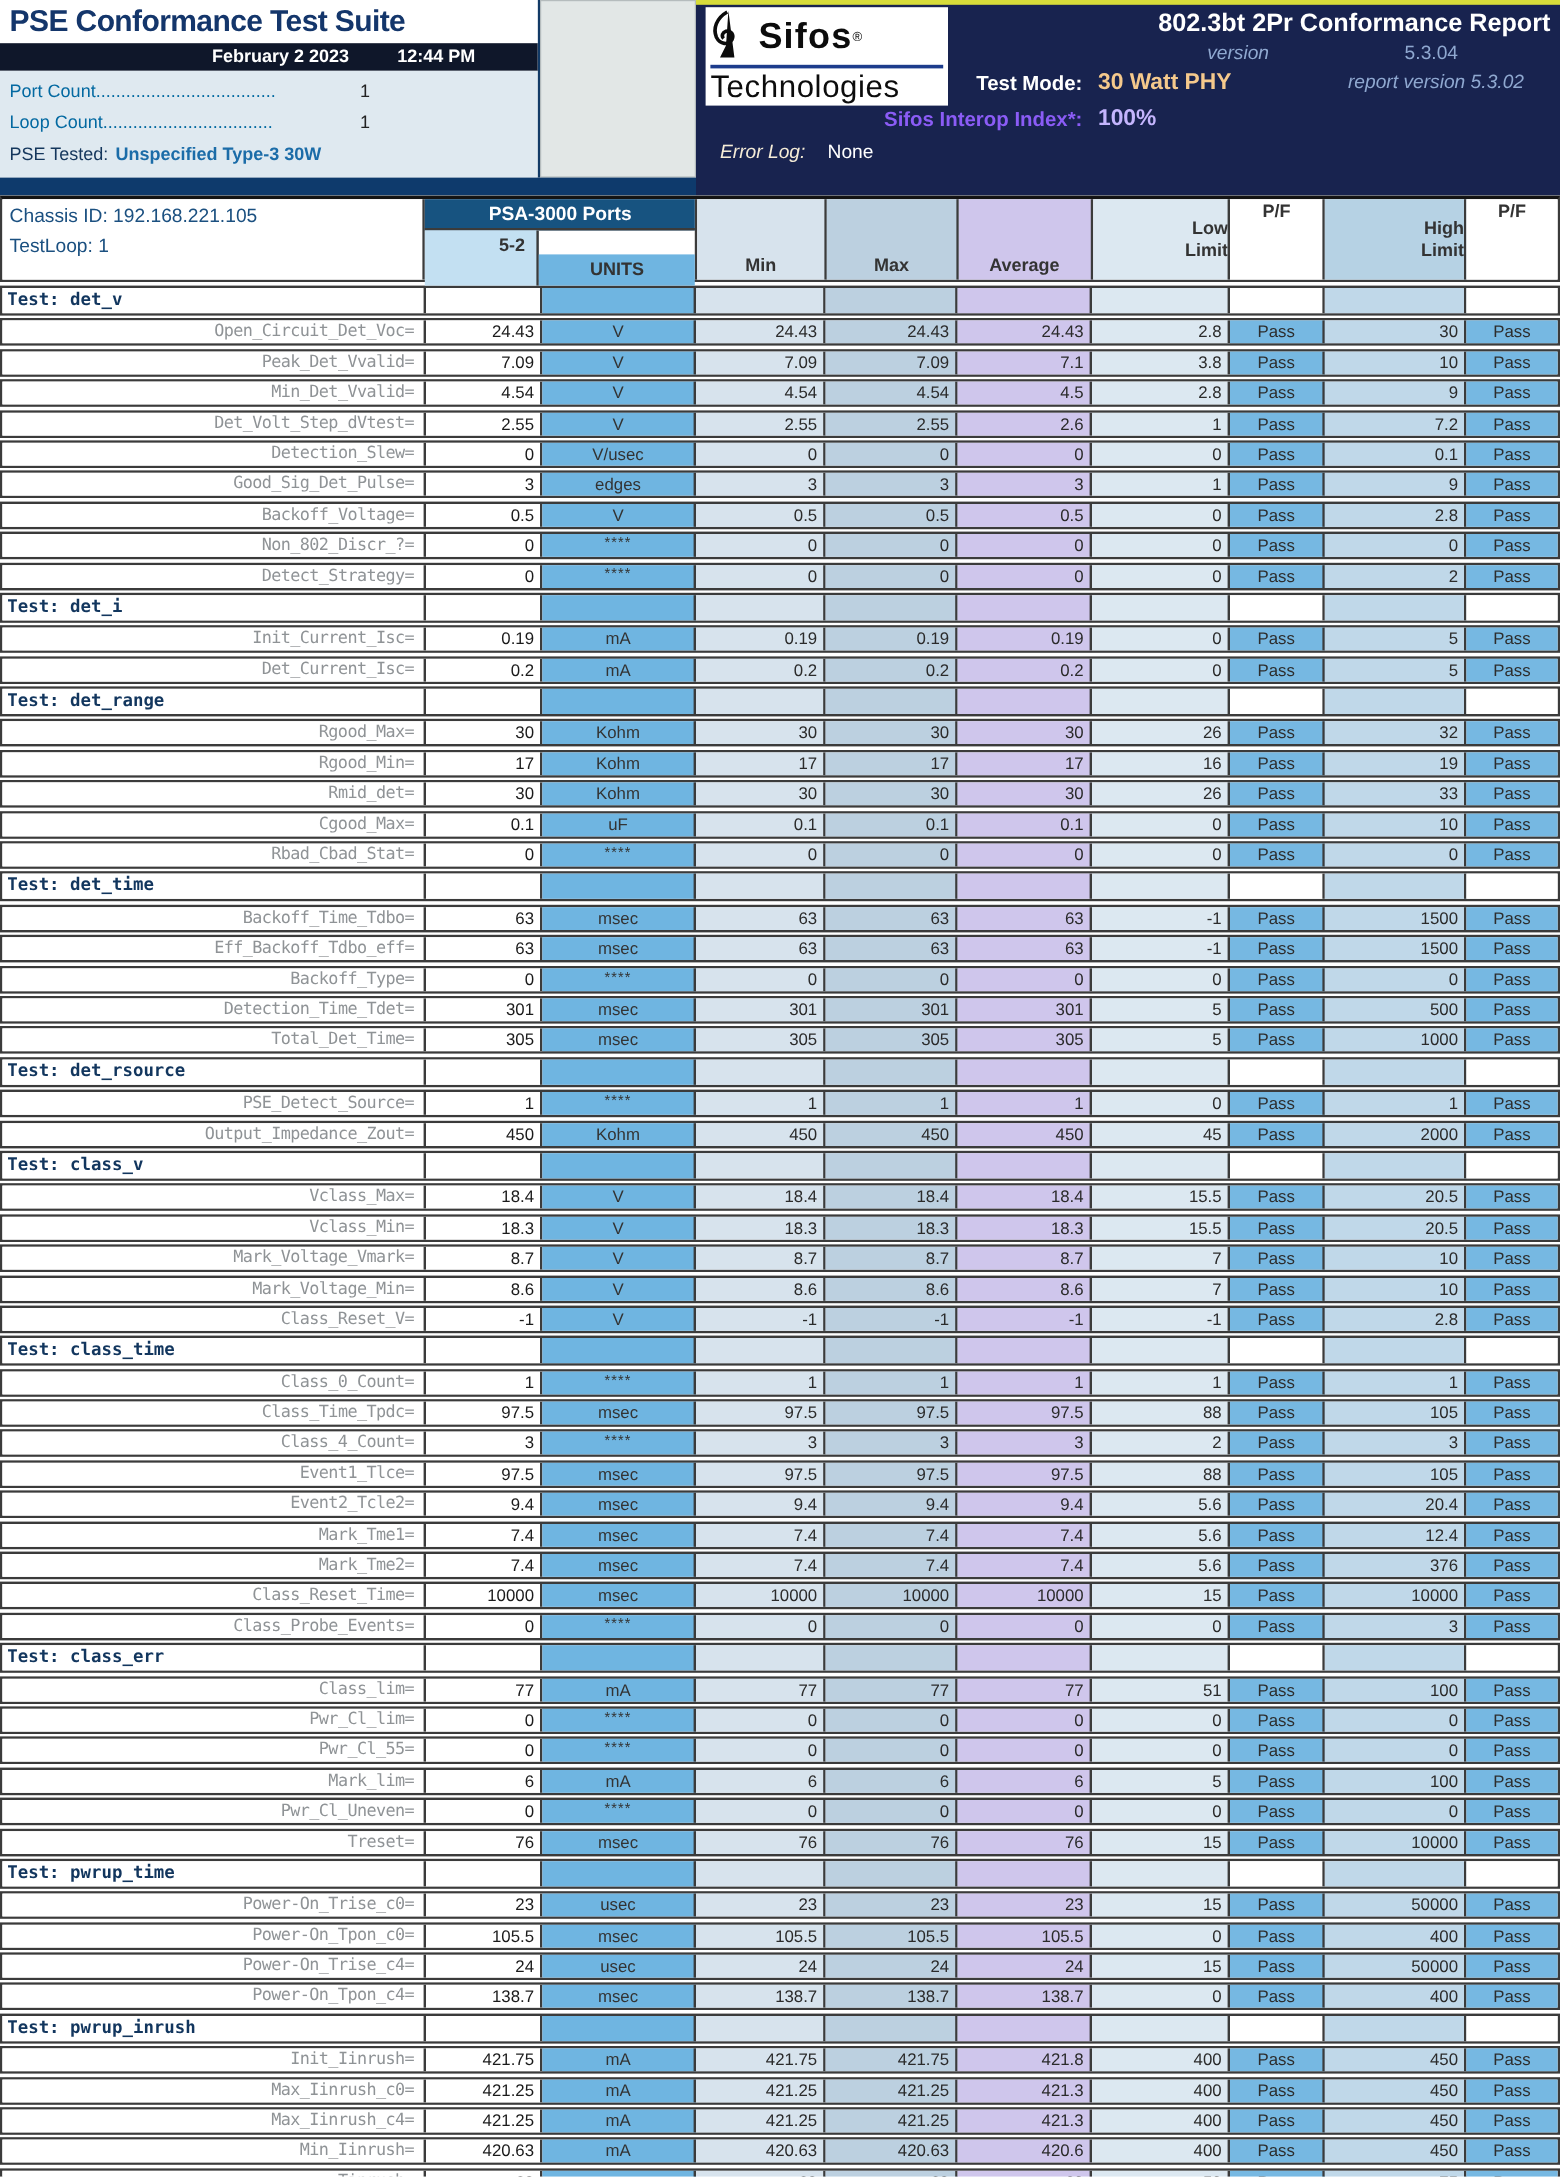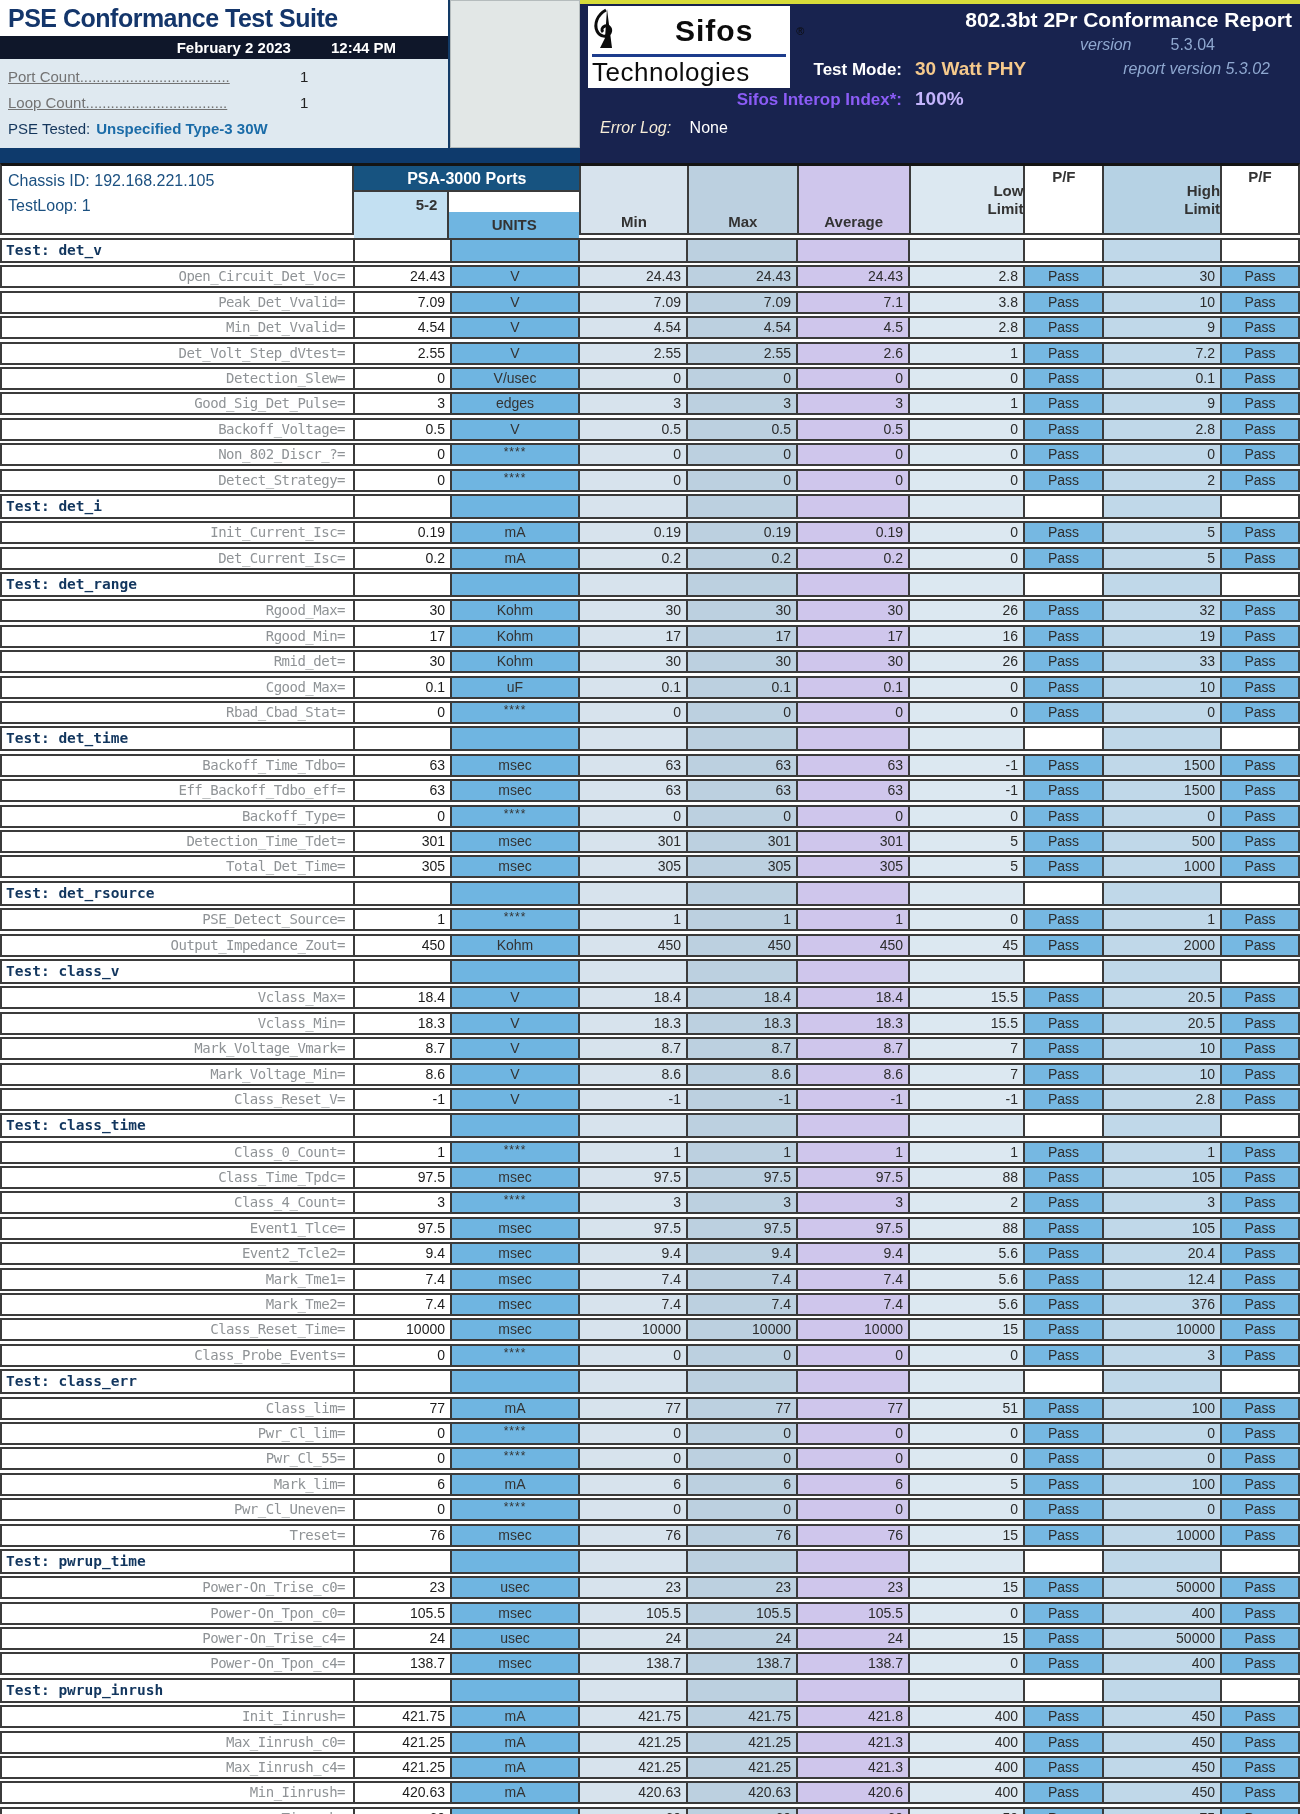--- a/index.html
+++ b/index.html
@@ -7,30 +7,30 @@
         font-family:"Liberation Sans",sans-serif;}
 
   
   #top{position:relative;width:1300px;height:163px;}
   #left-panel{position:absolute;left:0;top:0;width:450px;height:148px;border-right:2px solid #123a66;box-sizing:border-box;}
   #main-title{height:36px;background:#fff;color:#14366b;font-weight:bold;font-size:25px;line-height:36px;padding-left:8px;letter-spacing:-0.5px;}
   #date-bar{height:23px;background:#0f172a;color:#fff;font-weight:bold;font-size:15px;line-height:23px;
             display:flex;justify-content:flex-end;gap:40px;padding-right:52px;}
   #info-box{height:89px;background:#dfe9f0;padding:5px 0 0 8px;box-sizing:border-box;color:#2b3b4e;font-size:15px;}
   .info-row{height:26px;line-height:26px;display:flex;}
-  .info-label{width:292px;overflow:hidden;white-space:nowrap;color:#737373;text-decoration:underline;}
+  .info-label{width:292px;overflow:hidden;white-space:nowrap;color:#0369a1;}
   .info-val{color:#222;}
   #pse-tested-label{color:#14365c;}
   #pse-tested-value{color:#1b6ca8;font-weight:bold;margin-left:6px;}
   #grey-band{position:absolute;left:450px;top:0;width:130px;height:148px;background:#e2e7e6;border:1px solid #b5bcbd;box-sizing:border-box;}
   #navy-strip{position:absolute;left:0;top:148px;width:580px;height:15px;background:#0e3a6c;}
   #navy-block{position:absolute;left:580px;top:0;width:720px;height:163px;background:#18234f;}
   #yellow-line{position:absolute;left:0;top:0;width:720px;height:4px;background:#d7dc3a;}
   #logo-box{position:absolute;left:8px;top:6px;width:202px;height:82px;background:#fff;padding:2px 4px;box-sizing:border-box;}
-  #logo-row1{display:flex;align-items:center;border-bottom:3px solid #1d3c8c;height:46px;gap:43px;}
+  #logo-row1{display:flex;align-items:center;border-bottom:3px solid #1d3c8c;height:46px;}
   #logo-name{font-weight:bold;font-size:30px;color:#0c0c0c;margin-left:14px;letter-spacing:1px;}
   #logo-reg{font-size:11px;color:#0c0c0c;vertical-align:super;}
   #logo-sub{font-size:26px;color:#0c0c0c;line-height:30px;letter-spacing:0.5px;}
   #report-title{position:absolute;right:8px;top:8px;width:500px;text-align:right;color:#fff;font-weight:bold;font-size:21px;}
   .lightblue-it{color:#8fa8d0;font-style:italic;font-size:16px;}
   #version-row{position:absolute;top:36px;right:85px;}
   #version-value{color:#8fa8d0;font-size:16px;}
   #testmode-row{position:absolute;top:60px;left:0;width:720px;height:26px;}
   #testmode-label{position:absolute;right:398px;color:#fff;font-weight:bold;font-size:17px;}
   #testmode-value{position:absolute;left:335px;color:#f5c98c;font-weight:bold;font-size:19px;top:-2px;}
@@ -127,21 +127,21 @@
           </span>
           <span id="logo-name">Sifos</span>
           <span id="logo-reg">®</span>
         </div>
         <div id="logo-sub">Technologies</div>
       </div>
 
       <div id="report-title">802.3bt 2Pr Conformance Report</div>
 
       <div id="version-row">
-        <span class="lightblue-it" style="margin-right:39px;">version</span><span id="version-value">5.3.04</span>
+        <span class="lightblue-it" style="margin-right:113px;">version</span><span id="version-value">5.3.04</span>
       </div>
 
       <div id="testmode-row">
         <span id="testmode-label">Test Mode:</span>
         <span id="testmode-value">30 Watt PHY</span>
         <span id="report-version" class="lightblue-it">report version 5.3.02</span>
       </div>
 
       <div id="interop-row">
         <span id="interop-label">Sifos Interop Index*:</span>

